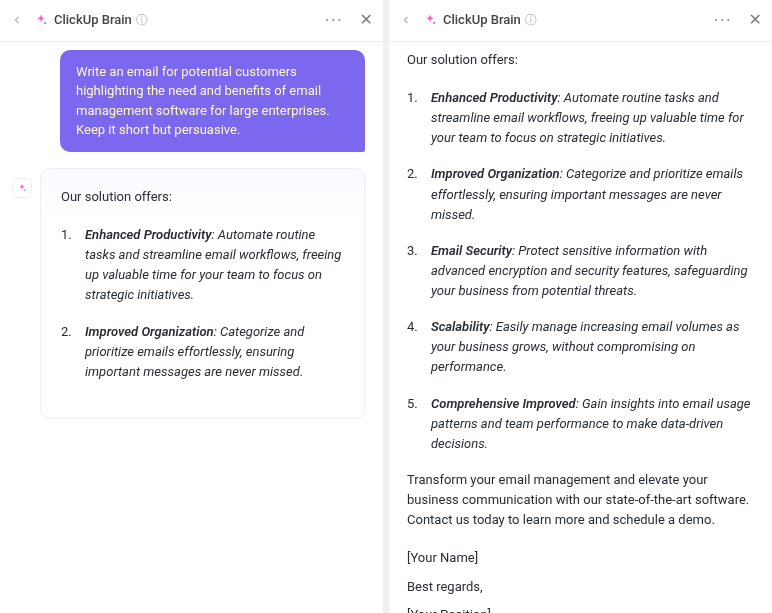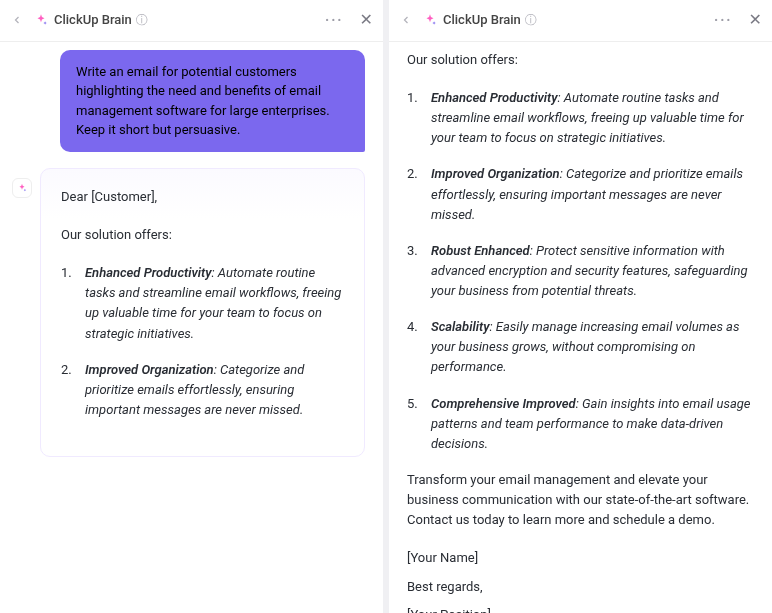--- a/index.html
+++ b/index.html
@@ -15,21 +15,21 @@
     .hdr{display:flex;align-items:center;gap:10px;padding:8px 10px;border-bottom:1px solid #eee;}
     .chev{width:14px;height:14px;display:flex;align-items:center;justify-content:center;color:#b3b3bb;cursor:pointer;}
     .brand{display:flex;align-items:center;gap:6px;font-weight:500;font-size:13px;color:#444;}
     .spark{width:14px;height:14px;}
     .info{font-size:12px;color:#b3b3bb;margin-left:-2px}
     .spacer{flex:1}
     .dots{letter-spacing:2px;color:#9c9ca6;cursor:pointer;font-weight:bold;font-size:14px;}
     .close-x{color:#7a7a84;font-size:16px;cursor:pointer;font-weight:400;margin-left:6px;}
 
     
-    .user-bubble{background:#7b68ee;color:#000000;padding:12px 16px;border-radius:10px;border-bottom-right-radius:2px;max-width:305px;margin-left:auto;margin-bottom:16px;font-size:13px;line-height:1.5;}
+    .user-bubble{background:#7b68ee;color:#fef9c3;padding:12px 16px;border-radius:10px;border-bottom-right-radius:2px;max-width:305px;margin-left:auto;margin-bottom:16px;font-size:13px;line-height:1.5;}
 
     
     .resp-wrap{position:relative;padding-left:22px;}
     .resp-handle{position:absolute;left:-6px;top:10px;width:20px;height:20px;border-radius:6px;background:#fff;border:1px solid #eee;display:flex;align-items:center;justify-content:center;}
     .resp-card{border:1px solid #f0eaff;border-radius:10px;background:linear-gradient(180deg,#fbfaff 0,#fff 50px);padding:18px 20px 20px;}
     .resp-card p{margin-bottom:18px;}
     .olist{margin-left:0;padding-left:0;}
     .olist li{margin-bottom:16px;list-style:none;display:flex;}
     .olist li .num{width:24px;flex:none;font-variant-numeric:tabular-nums;}
     .olist li .txt{flex:1;font-style:italic;}
@@ -68,21 +68,20 @@
     <div class="scroll-area">
       <div class="user-bubble">Write an email for potential customers highlighting the need and benefits of email management software for large enterprises. Keep it short but persuasive.</div>
       <div class="resp-wrap">
         <div class="resp-handle">
           <svg class="spark-mini" viewBox="0 0 24 24">
               <path fill="#ff5fc1" d="M12 2l1.6 4.8L18 9l-4.4 2.2L12 16l-1.6-4.8L6 9l4.4-2.2z"></path>
               <path fill="#7b68ee" d="M19 14l.8 2.2L22 17l-2.2.8L19 20l-.8-2.2L16 17l2.2-.8z"></path>
             </svg>
         </div>
         <div class="resp-card">
-          <p>Dear [Customer],</p>
           <p>Our solution offers:</p>
           <ol class="olist">
             <li>
                 <span class="num">1.</span>
                 <span class="txt"><strong>Enhanced Productivity</strong><span>: Automate routine tasks and streamline email workflows, freeing up valuable time for your team to focus on strategic initiatives.</span></span>
               </li>
             <li>
                 <span class="num">2.</span>
                 <span class="txt"><strong>Improved Organization</strong><span>: Categorize and prioritize emails effortlessly, ensuring important messages are never missed.</span></span>
               </li>
@@ -121,21 +120,21 @@
           <li>
               <span class="num">1.</span>
               <span class="txt"><strong>Enhanced Productivity</strong><span>: Automate routine tasks and streamline email workflows, freeing up valuable time for your team to focus on strategic initiatives.</span></span>
             </li>
           <li>
               <span class="num">2.</span>
               <span class="txt"><strong>Improved Organization</strong><span>: Categorize and prioritize emails effortlessly, ensuring important messages are never missed.</span></span>
             </li>
           <li>
               <span class="num">3.</span>
-              <span class="txt"><strong>Robust Enhanced</strong><span>: Protect sensitive information with advanced encryption and security features, safeguarding your business from potential threats.</span></span>
+              <span class="txt"><strong>Email Security</strong><span>: Protect sensitive information with advanced encryption and security features, safeguarding your business from potential threats.</span></span>
             </li>
           <li>
               <span class="num">4.</span>
               <span class="txt"><strong>Scalability</strong><span>: Easily manage increasing email volumes as your business grows, without compromising on performance.</span></span>
             </li>
           <li>
               <span class="num">5.</span>
               <span class="txt"><strong>Comprehensive Improved</strong><span>: Gain insights into email usage patterns and team performance to make data-driven decisions.</span></span>
             </li>
         </ol>

